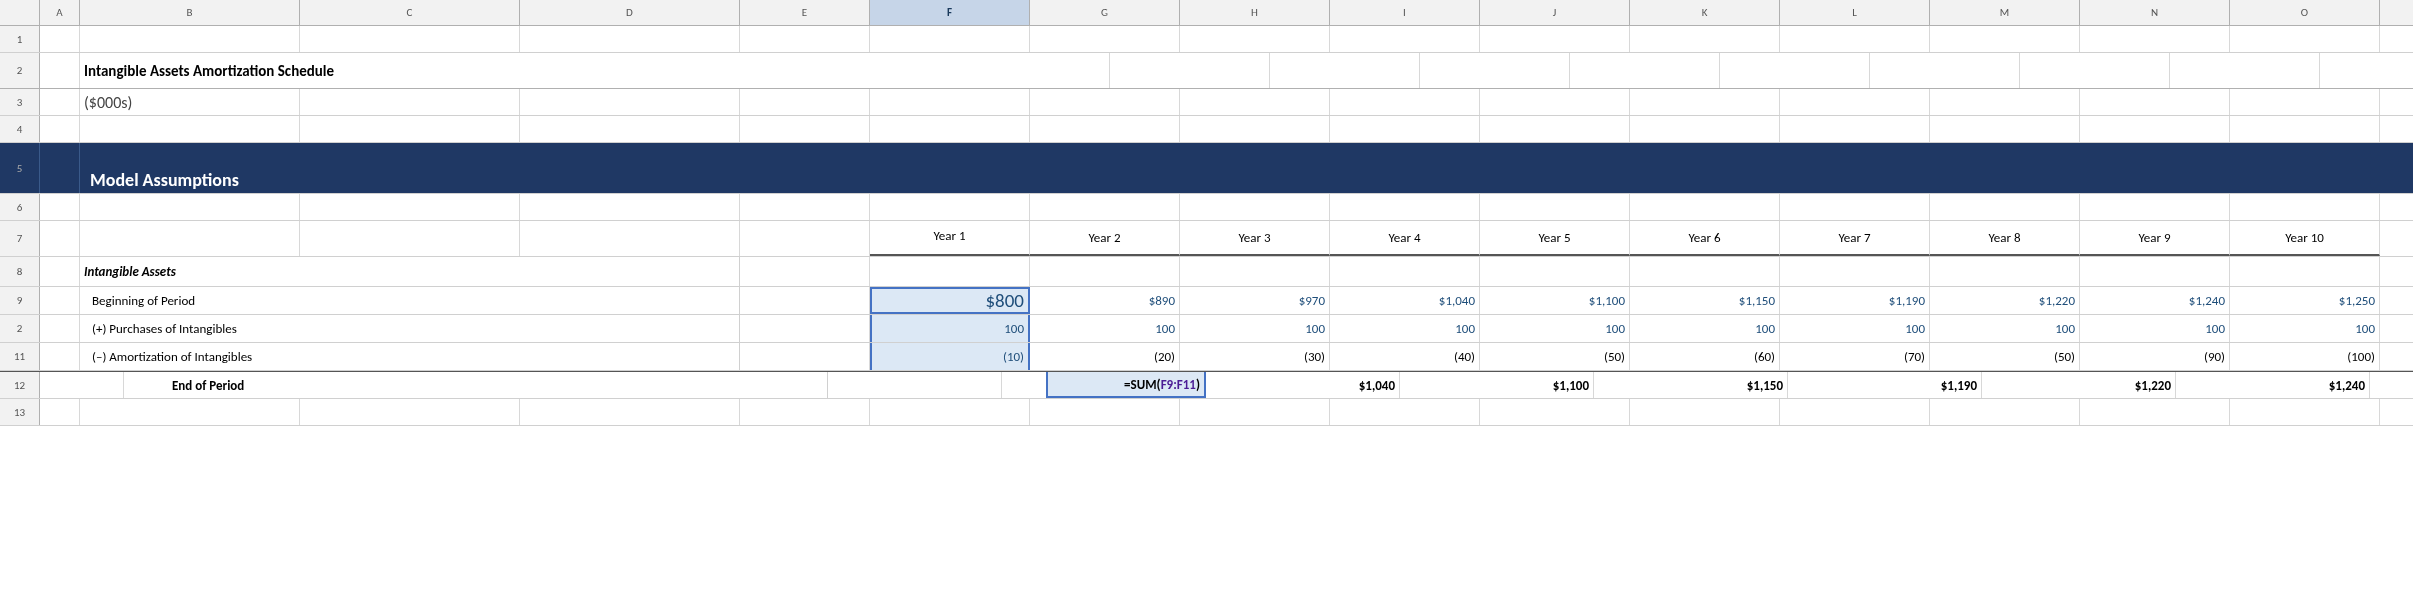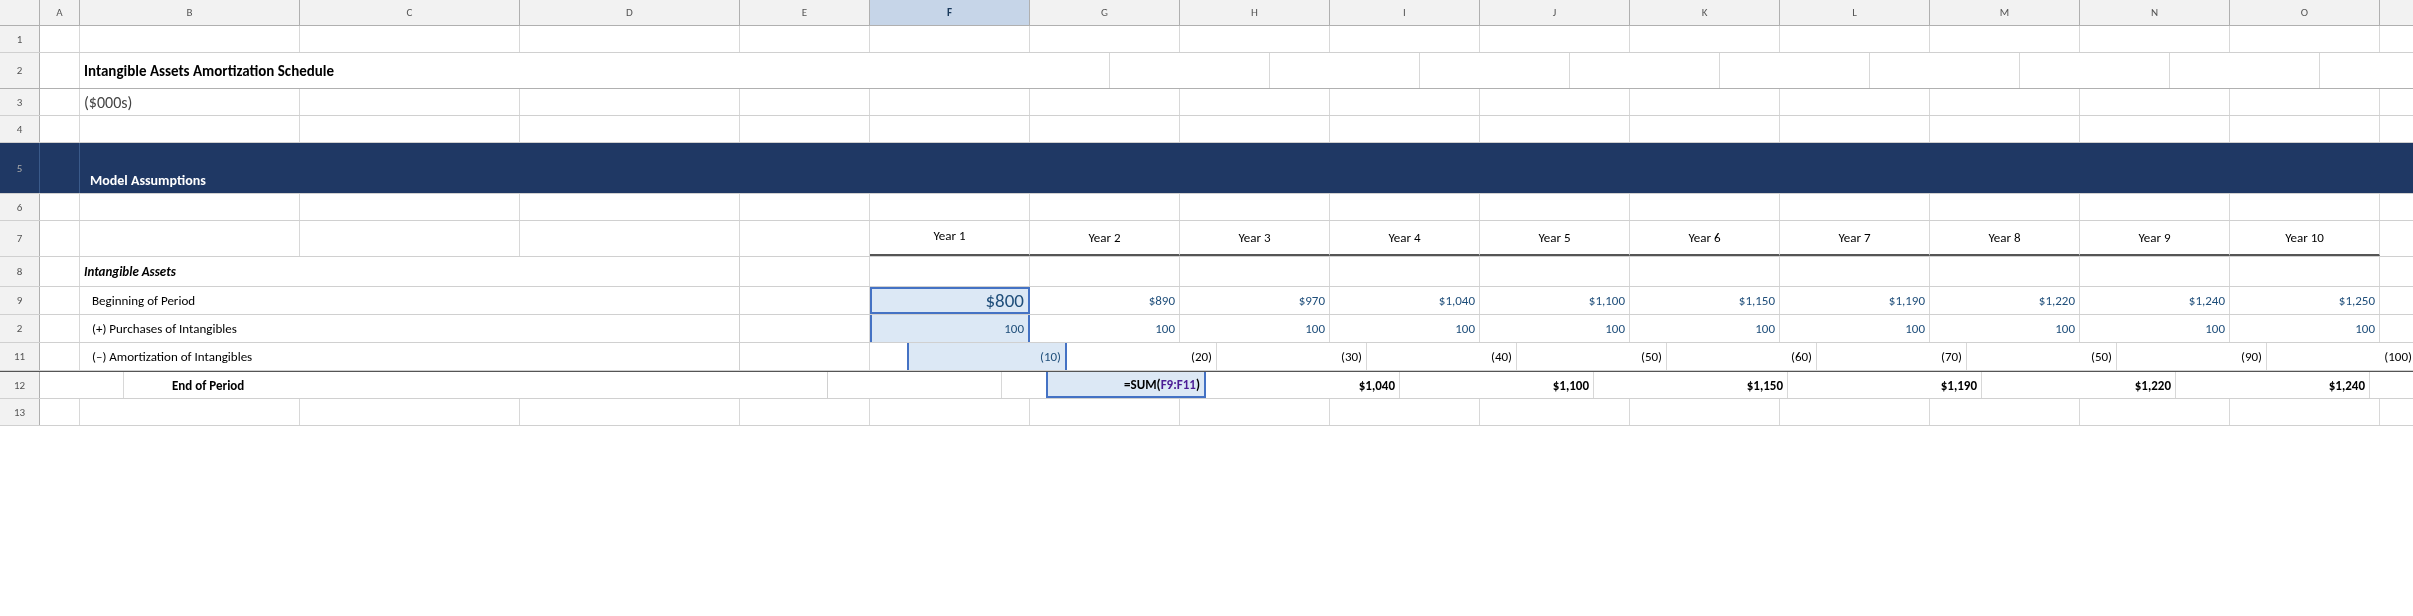--- a/index.html
+++ b/index.html
@@ -113,21 +113,21 @@
     .title-cell {
       font-weight: bold;
       font-size: 15px;
     }
 
     
     .section-header {
       background: #1f3864;
       color: #fff;
       font-weight: bold;
-      font-size: 14px;
+      font-size: 18px;
       padding-left: 10px;
       margin-top: 24px;
     }
 
     
     .year-header-cell {
       justify-content: center;
       border-bottom: 2px solid #555 !important;
       font-size: 13px;
     }
@@ -345,21 +345,21 @@
     <div class="cell col-n cell-right cell-blue">100</div>
     <div class="cell col-o cell-right cell-blue">100</div>
   </div>
 
   <div class="spreadsheet-row" style="min-height:28px;">
     <div class="row-num">11</div>
     <div class="cell col-a"></div>
     <div class="cell col-b" style="padding-left:12px; min-width:660px; border-right:1px solid #d0d0d0;">(–) Amortization of Intangibles</div>
 
     <div class="cell col-e"></div>
-    <div class="cell col-f cell-right" style="background:#dce8f5; color:#1f4e7a; border-left:2px solid #4472c4; border-right:2px solid #4472c4; justify-content:flex-end;margin-left:37px;">(10)</div>
+    <div class="cell col-f cell-right" style="background:#dce8f5; color:#1f4e7a; border-left:2px solid #4472c4; border-right:2px solid #4472c4; justify-content:flex-end;">(10)</div>
     <div class="cell col-g cell-right">(20)</div>
     <div class="cell col-h cell-right">(30)</div>
     <div class="cell col-i cell-right">(40)</div>
     <div class="cell col-j cell-right">(50)</div>
     <div class="cell col-k cell-right">(60)</div>
     <div class="cell col-l cell-right">(70)</div>
     <div class="cell col-m cell-right">(50)</div>
     <div class="cell col-n cell-right">(90)</div>
     <div class="cell col-o cell-right">(100)</div>
   </div>

